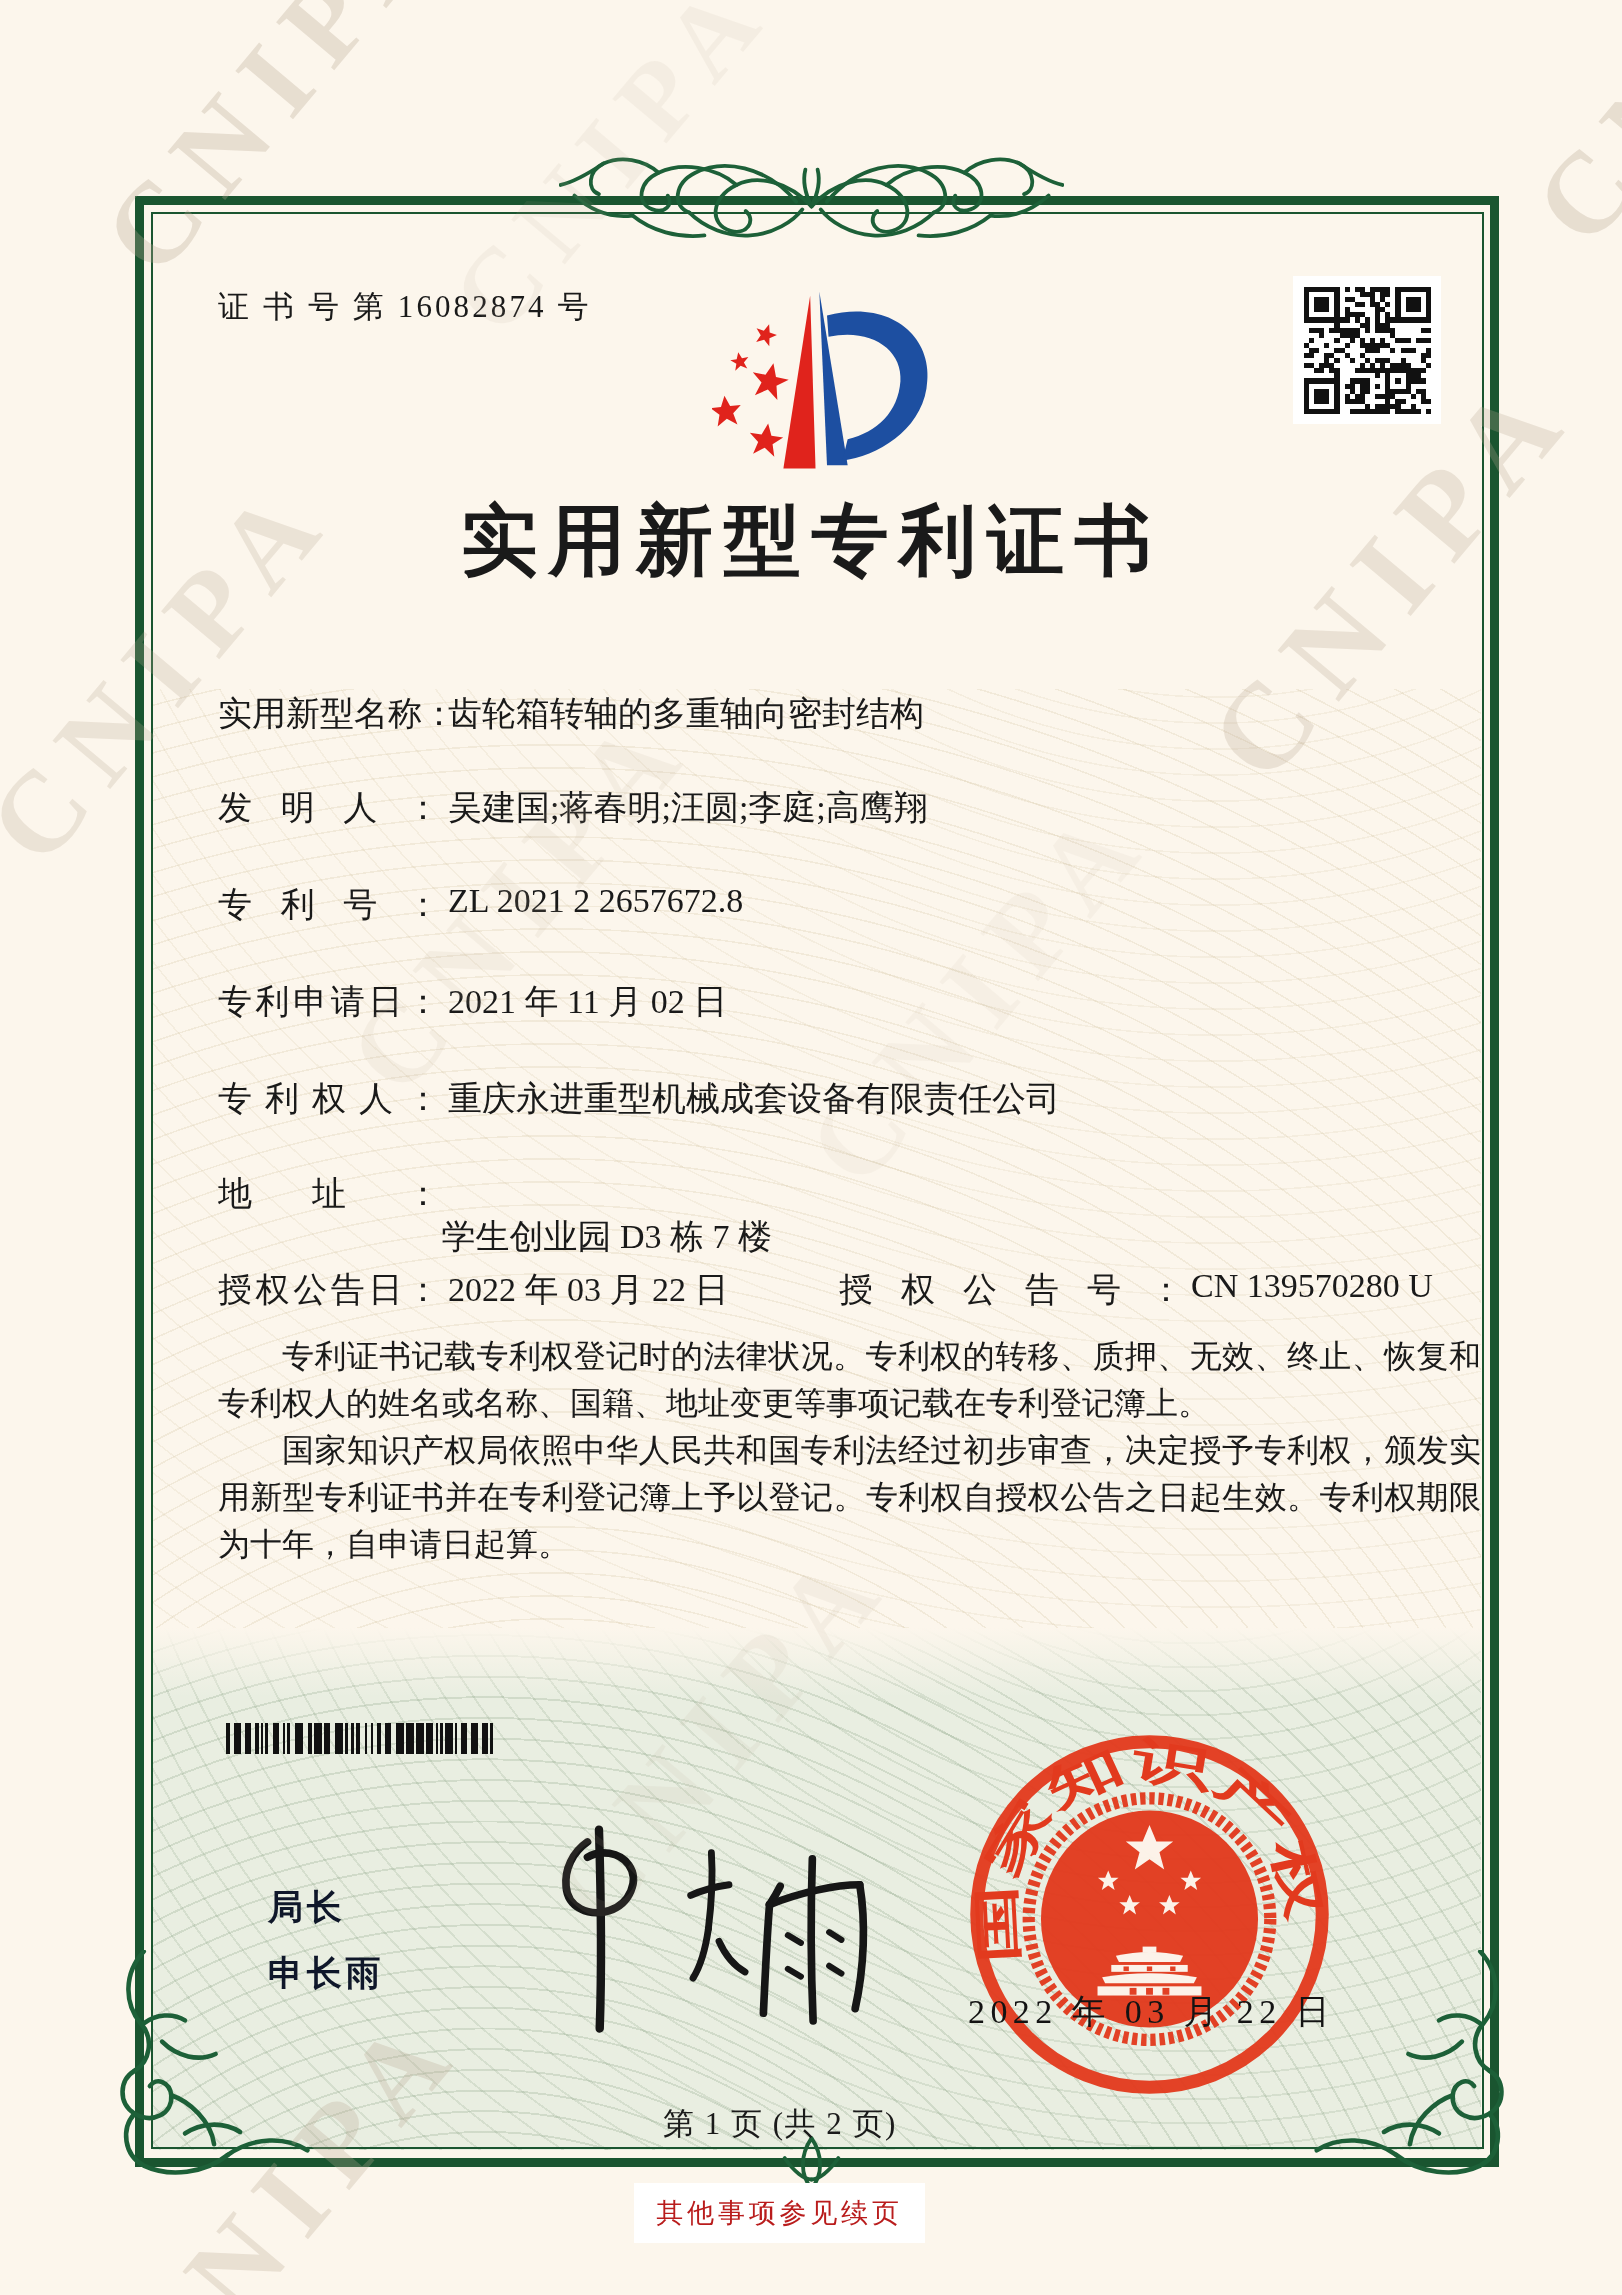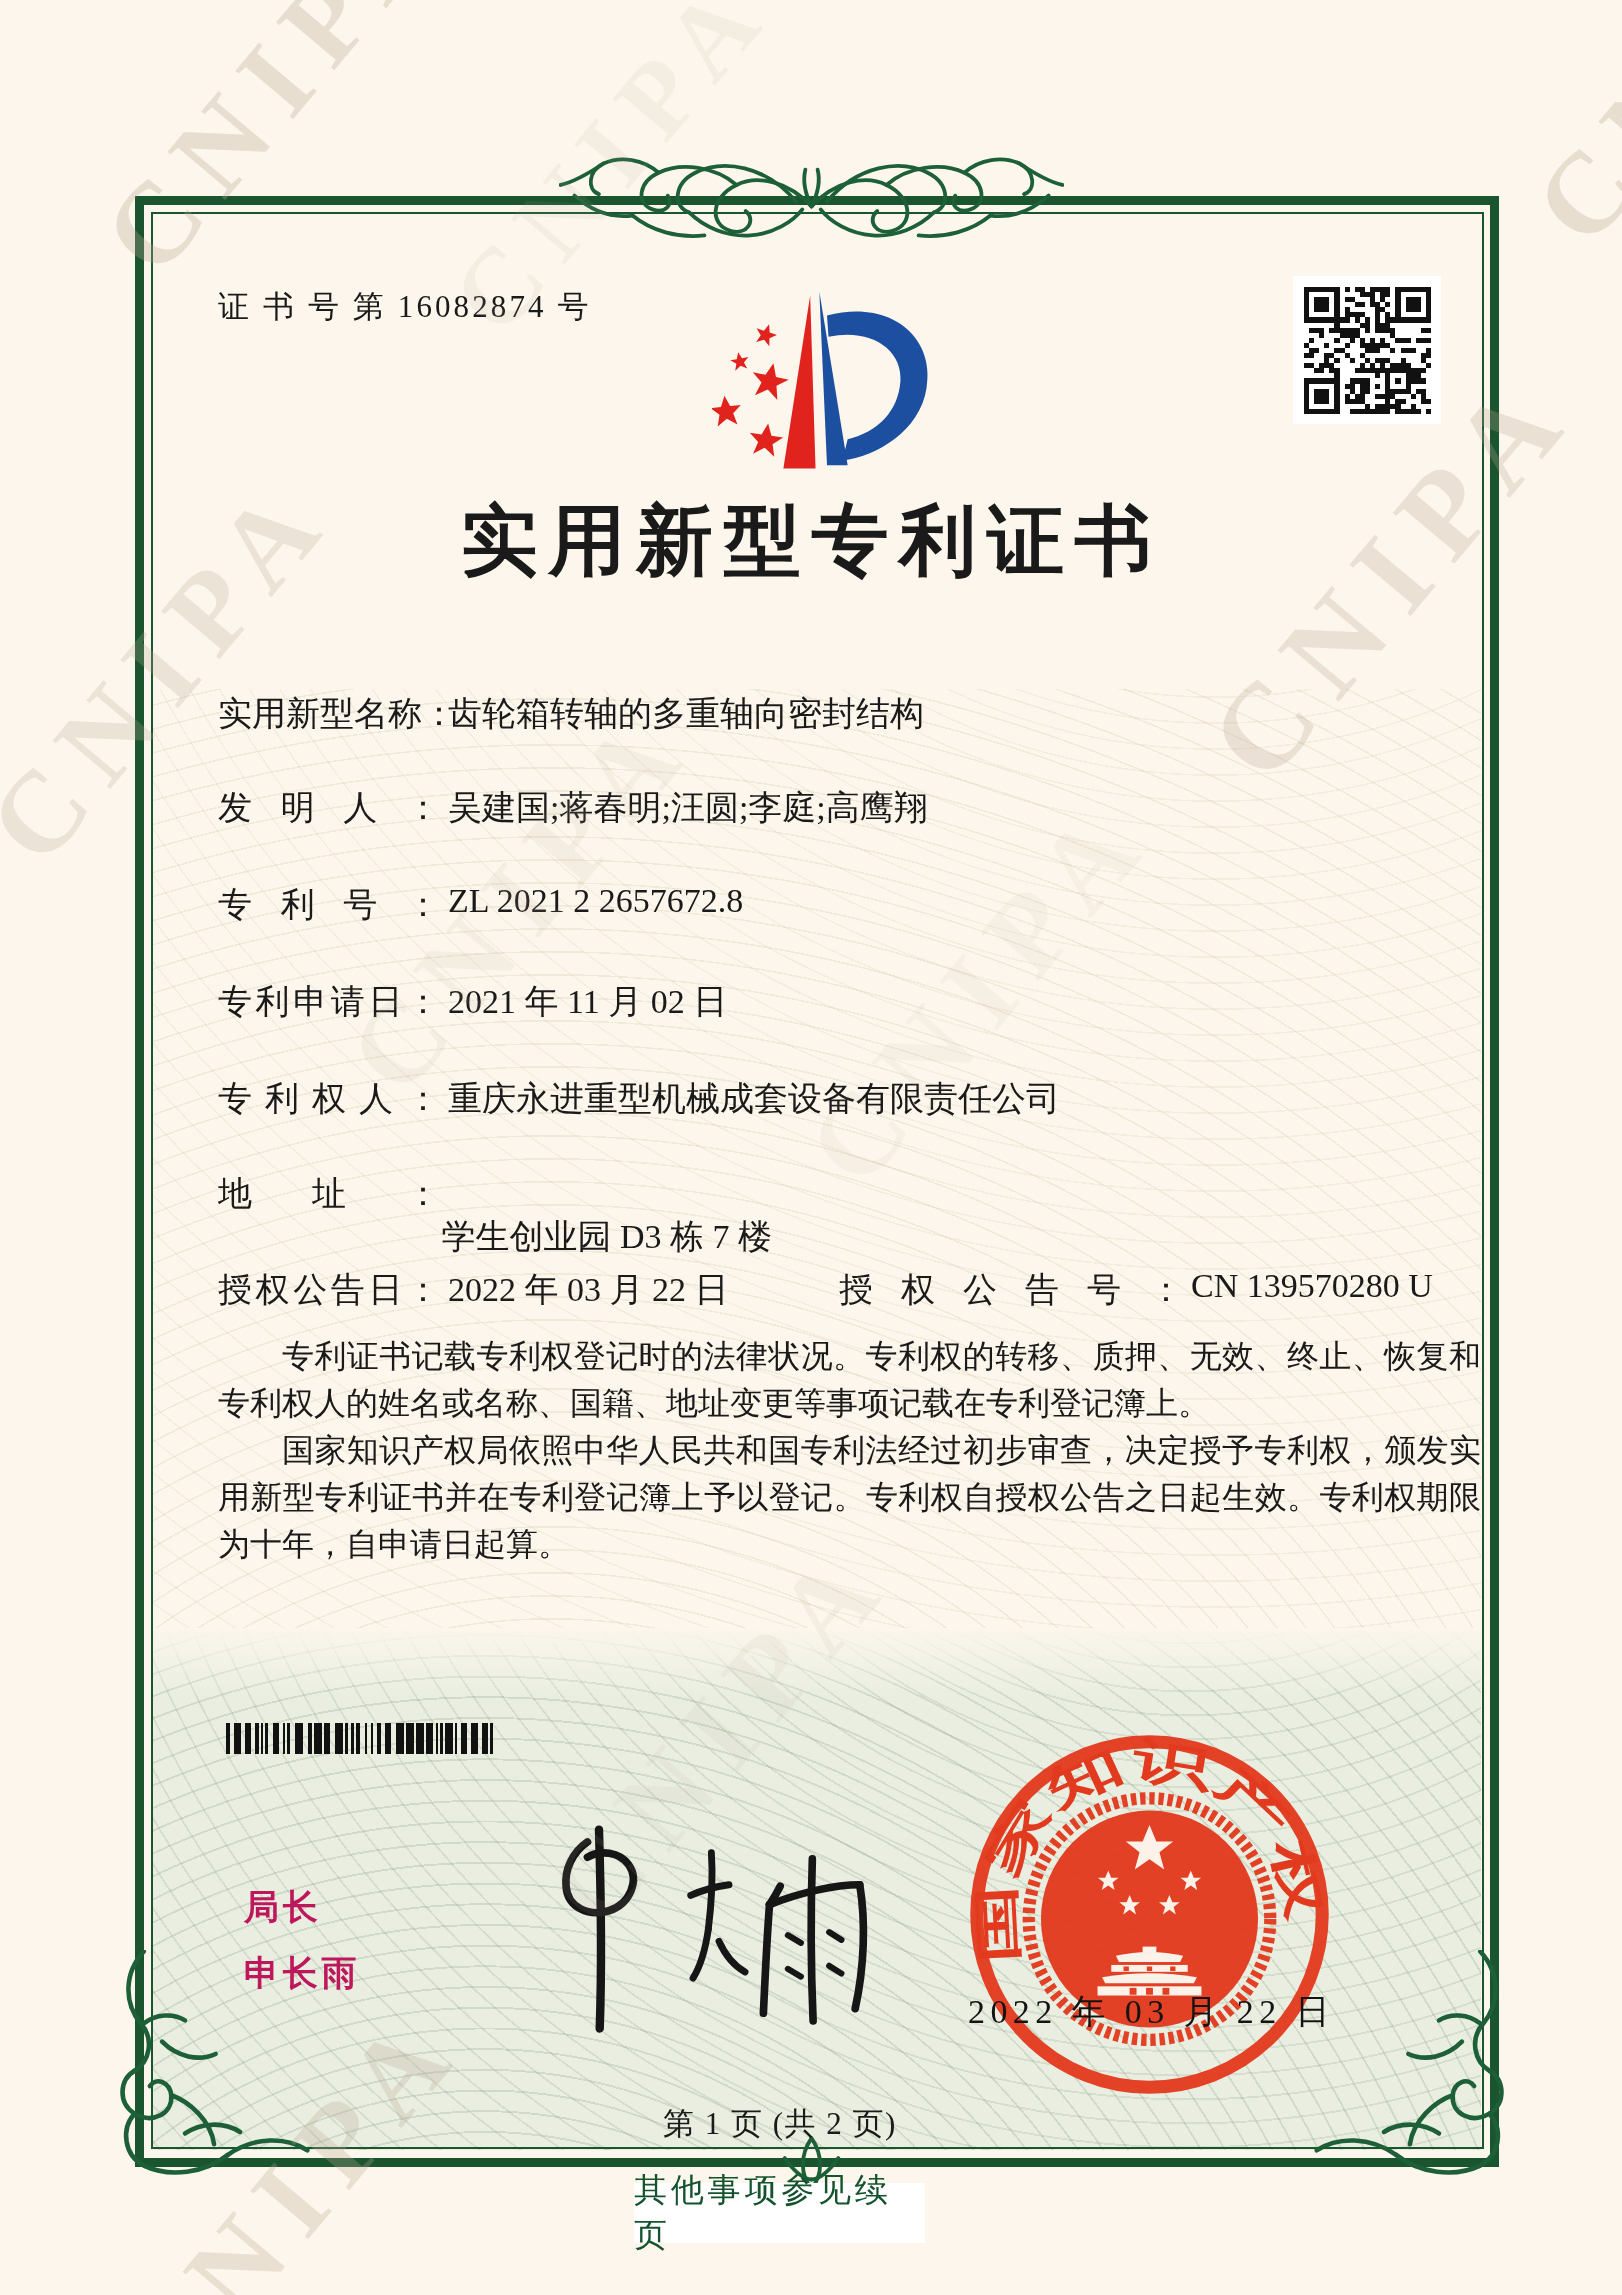--- a/index.html
+++ b/index.html
@@ -32,30 +32,30 @@
   .lbl2{display:inline-flex;justify-content:space-between;width:344px;vertical-align:top;}
   .val{display:inline-block;margin-left:8px;}
   .addrval{display:inline-block;margin-left:1.5px;line-height:44px;vertical-align:top;}
   
   #paras{left:218px;top:1333px;width:1263px;font-size:32px;line-height:47px;text-align:justify;}
   #paras p{margin:0;text-indent:2em;}
   
   #barcode{left:226px;top:1723px;width:269px;height:31px;display:flex;align-items:stretch;}
   #barcode i{display:block;height:100%;}
   
-  .officer{left:244px;font-family:Liberation Sans, sans-serif;font-weight:bold;
-           font-size:35px;letter-spacing:3.8px;color:#be185d;}
+  .officer{left:268px;font-family:Liberation Sans, sans-serif;font-weight:bold;
+           font-size:35px;letter-spacing:3.8px;color:#0f172a;}
   #sig{left:459px;top:1825px;}
   
   #seal{left:963px;top:1728px;width:373px;height:373px;}
   #seal-date{left:945px;top:1989px;width:413px;text-align:center;font-size:34px;letter-spacing:5.4px;color:#131313;}
   
   #page-num{left:627px;top:2103px;width:306px;text-align:center;font-size:31px;letter-spacing:1.5px;}
   #foot-note{left:634px;top:2183px;width:291px;height:60px;background:#ffffff;
-             display:flex;align-items:center;justify-content:center;font-size:33px;letter-spacing:3.8px;color:#14532d;}
+             display:flex;align-items:center;justify-content:center;font-size:27px;letter-spacing:3.8px;color:#b91c1c;}
   .orn{pointer-events:none;}
 </style>
 </head>
 <body>
 
 <div id="page">
 
   <div class="abs" id="gui-mid"></div>
   <div class="abs" id="gui-low"></div>
 

